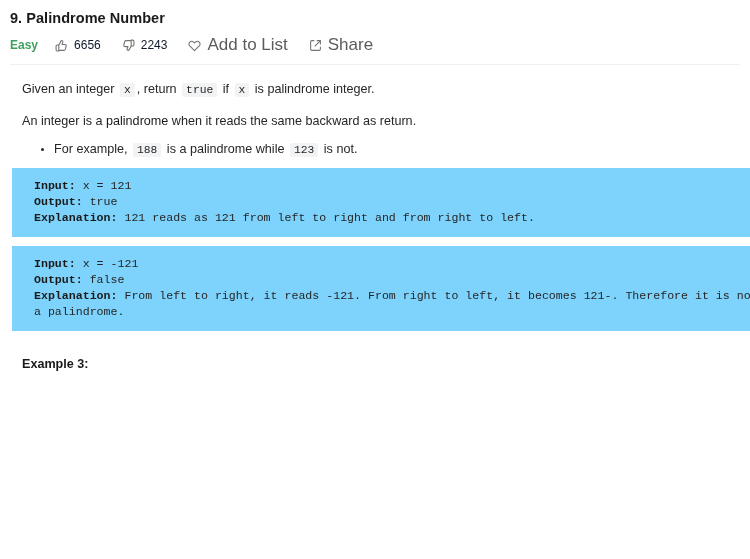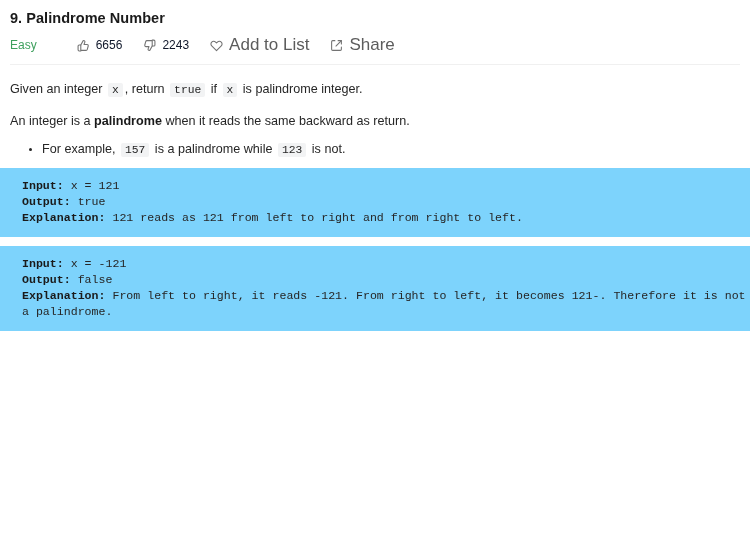--- a/index.html
+++ b/index.html
@@ -50,40 +50,41 @@
     align-items: center;
     justify-content: center;
     margin-right: 6px;
     width: 13px;
     height: 13px;
   }
   .meta-item .ico svg { display: block; }
   .difficulty {
     color: #3fa05e;
     font-size: 12px;
-    margin-right: 40px;
+    margin-right: 17px;
+    font-weight: bold;
   }
   .meta-count { color: #0f172a; font-size: 12px; }
   .meta-label { color: #5c5c5c; font-size: 17px; }
   .divider {
     margin: 9px 10px 0 10px;
     border-top: 1px solid #f0f0f0;
     height: 0;
   }
 
   
-  .content { padding: 0 10px; }
+  .content { padding: 0 22px; }
   .para {
     font-size: 12.6px;
     line-height: 17px;
     color: #262626;
     margin: 14px 0 0 0;
   }
   .para.first { margin-top: 16px; }
-  .bold { font-weight: bold; color: #1a1a1a; }
+  .bold { font-weight: normal; color: #1a1a1a; }
 
   code.inline {
     font-family: "Liberation Mono", "DejaVu Sans Mono", monospace;
     background: #f2f3f4;
     color: #262626;
     font-size: 11.3px;
     padding: 1px 4px;
     border-radius: 2px;
     margin: 0 2px;
   }
@@ -178,26 +179,27 @@
 
   <div class="divider"></div>
 
   <div class="content">
 
     <p class="para first"><span>Given an integer </span><code class="inline">x</code><span>, return </span><code class="inline">true</code><span> if </span><code class="inline">x</code><span> is palindrome integer.</span></p>
 
     <p class="para"><span>An integer is a </span><span class="bold">palindrome</span><span> when it reads the same backward as return.</span></p>
 
     <ul class="bullets">
-      <li><span>For example, </span><code class="inline">157</code><span> is a palindrome while </span><code class="inline">123</code><span> is not.</span></li>
+      <li><span>For example, </span><code class="inline">188</code><span> is a palindrome while </span><code class="inline">123</code><span> is not.</span></li>
     </ul>
 
     <div class="codeblock"><span class="lbl">Input:</span><span> x = 121</span>
 <span class="lbl">Output:</span><span> true</span>
 <span class="lbl">Explanation:</span><span> 121 reads as 121 from left to right and from right to left.</span></div>
 
     <div class="codeblock"><span class="lbl">Input:</span><span> x = -121</span>
 <span class="lbl">Output:</span><span> false</span>
 <span class="lbl">Explanation:</span><span> From left to right, it reads -121. From right to left, it becomes 121-. Therefore it is not a palindrome.</span></div>
 
+    <div class="section-head">Example 3:</div>
 
   </div>
 </div>
 
 </body></html>

